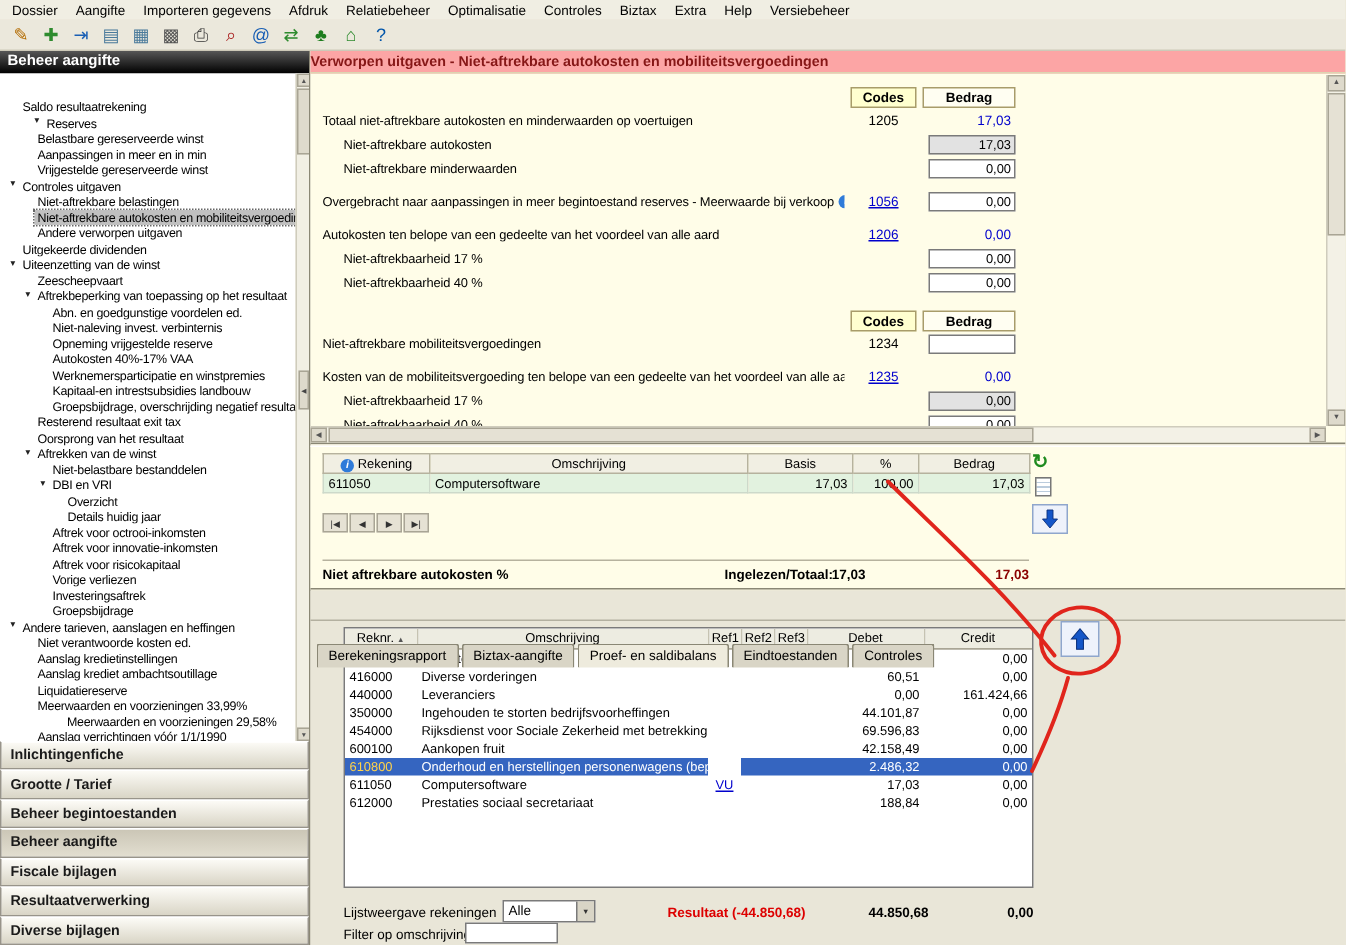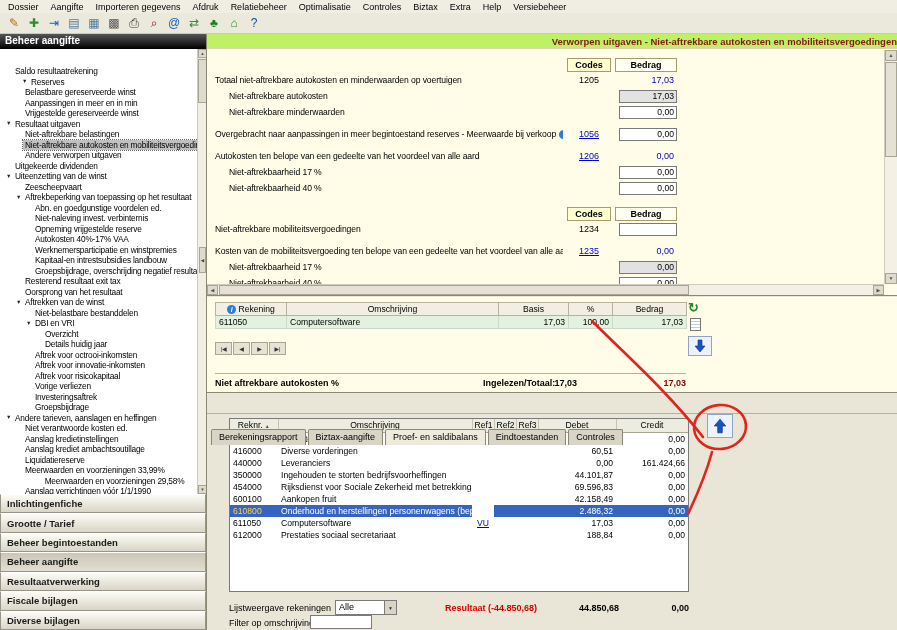--- a/index.html
+++ b/index.html
@@ -24,21 +24,21 @@
   .tree-sb{position:absolute;top:0;right:0;width:9px;bottom:0;background:#f1efe4;border-left:1px solid #cfccbc;}
   .tree-sb .sb-btn{position:absolute;left:0;width:9px;height:9px;background:#dedacc;border:1px solid #a9a595;font-size:4.5px;color:#555;display:flex;align-items:center;justify-content:center;}
   .tree-thumb{position:absolute;left:0;top:10px;width:9px;height:44px;background:#dedacc;border:1px solid #a9a595;}
   .collapse-btn{position:absolute;right:0;top:198px;width:7px;height:26px;background:#dedacc;border:1px solid #a9a595;font-size:4.5px;color:#444;display:flex;align-items:center;justify-content:center;z-index:3;}
   .accordion{flex:0 0 136px;display:flex;flex-direction:column;}
   .acc-item{flex:1;background:linear-gradient(#fcfbf6,#d9d5c6);border:1px solid #98948a;border-top:1px solid #fff;display:flex;align-items:center;padding:0 6px;font-size:9.5px;font-weight:bold;color:#1a1a1a;cursor:default;}
   .acc-item.active{background:linear-gradient(#cbc6b6,#e2ded0);}
 
   
   .form-panel{position:absolute;left:207px;top:34px;width:690px;height:262px;background:#fffde8;border-bottom:1px solid #8a8775;}
-  .form-title{height:15px;line-height:15px;text-align:right;font-weight:bold;color:#861717;font-size:9.5px;background:#bef264;border-bottom:1px solid #ddd5b2;}
+  .form-title{height:15px;line-height:15px;text-align:left;font-weight:bold;color:#861717;font-size:9.5px;background:#fca5a5;border-bottom:1px solid #ddd5b2;}
   .form-body{position:absolute;top:16px;left:0;right:13px;bottom:11px;overflow:hidden;padding:5px 0 0 8px;}
   .form-content{width:462px;}
   .frow{display:grid;grid-template-columns:1fr 44px 62px;column-gap:4px;align-items:center;min-height:16px;}
   .frow.fhead{min-height:15px;margin-top:2px;}
   .codes-head{border:1px solid #a89c6a;background:#ffffcf;font-weight:bold;text-align:center;height:14px;line-height:13px;}
   .bedrag-head{border:1px solid #a89c6a;background:#fffef2;font-weight:bold;text-align:center;height:14px;line-height:13px;}
   .flabel{white-space:nowrap;overflow:hidden;font-size:8.6px;letter-spacing:-0.1px;display:flex;align-items:center;gap:3px;}
   .flabel.ind{padding-left:14px;}
   .fcode{text-align:center;}
   .fcode a{color:#0000cc;text-decoration:underline;cursor:pointer;}
@@ -160,21 +160,21 @@
       <div class="tree-row" style="padding-left: 14px;">
         <span class="tree-arrow"></span>
         <span class="tree-label">Aanpassingen in meer en in min</span>
       </div>
       <div class="tree-row" style="padding-left: 14px;">
         <span class="tree-arrow"></span>
         <span class="tree-label">Vrijgestelde gereserveerde winst</span>
       </div>
       <div class="tree-row" style="padding-left: 4px;">
         <span class="tree-arrow">▼</span>
-        <span class="tree-label">Resultaat uitgaven</span>
+        <span class="tree-label">Controles uitgaven</span>
       </div>
       <div class="tree-row" style="padding-left: 14px;">
         <span class="tree-arrow"></span>
         <span class="tree-label">Niet-aftrekbare belastingen</span>
       </div>
       <div class="tree-row" style="padding-left: 14px;">
         <span class="tree-arrow"></span>
         <span class="tree-label sel">Niet-aftrekbare autokosten en mobiliteitsvergoedingen</span>
       </div>
       <div class="tree-row" style="padding-left: 14px;">
@@ -312,22 +312,22 @@
       <div class="tree-row" style="padding-left: 14px;">
         <span class="tree-arrow"></span>
         <span class="tree-label">Winst tax shelter 33,99%</span>
       </div>
     </div>
   <div class="accordion">
       <div class="acc-item">Inlichtingenfiche</div>
       <div class="acc-item">Grootte / Tarief</div>
       <div class="acc-item">Beheer begintoestanden</div>
       <div class="acc-item active">Beheer aangifte</div>
+      <div class="acc-item">Fiscale bijlagen</div>
       <div class="acc-item">Resultaatverwerking</div>
-      <div class="acc-item">Fiscale bijlagen</div>
       <div class="acc-item">Diverse bijlagen</div>
     </div>
 </div>
 
 <div class="form-panel">
   <div class="form-title">Verworpen uitgaven - Niet-aftrekbare autokosten en mobiliteitsvergoedingen</div>
   <div class="form-body">
     <div class="form-content">
         <div class="frow fhead">
           <div></div>

